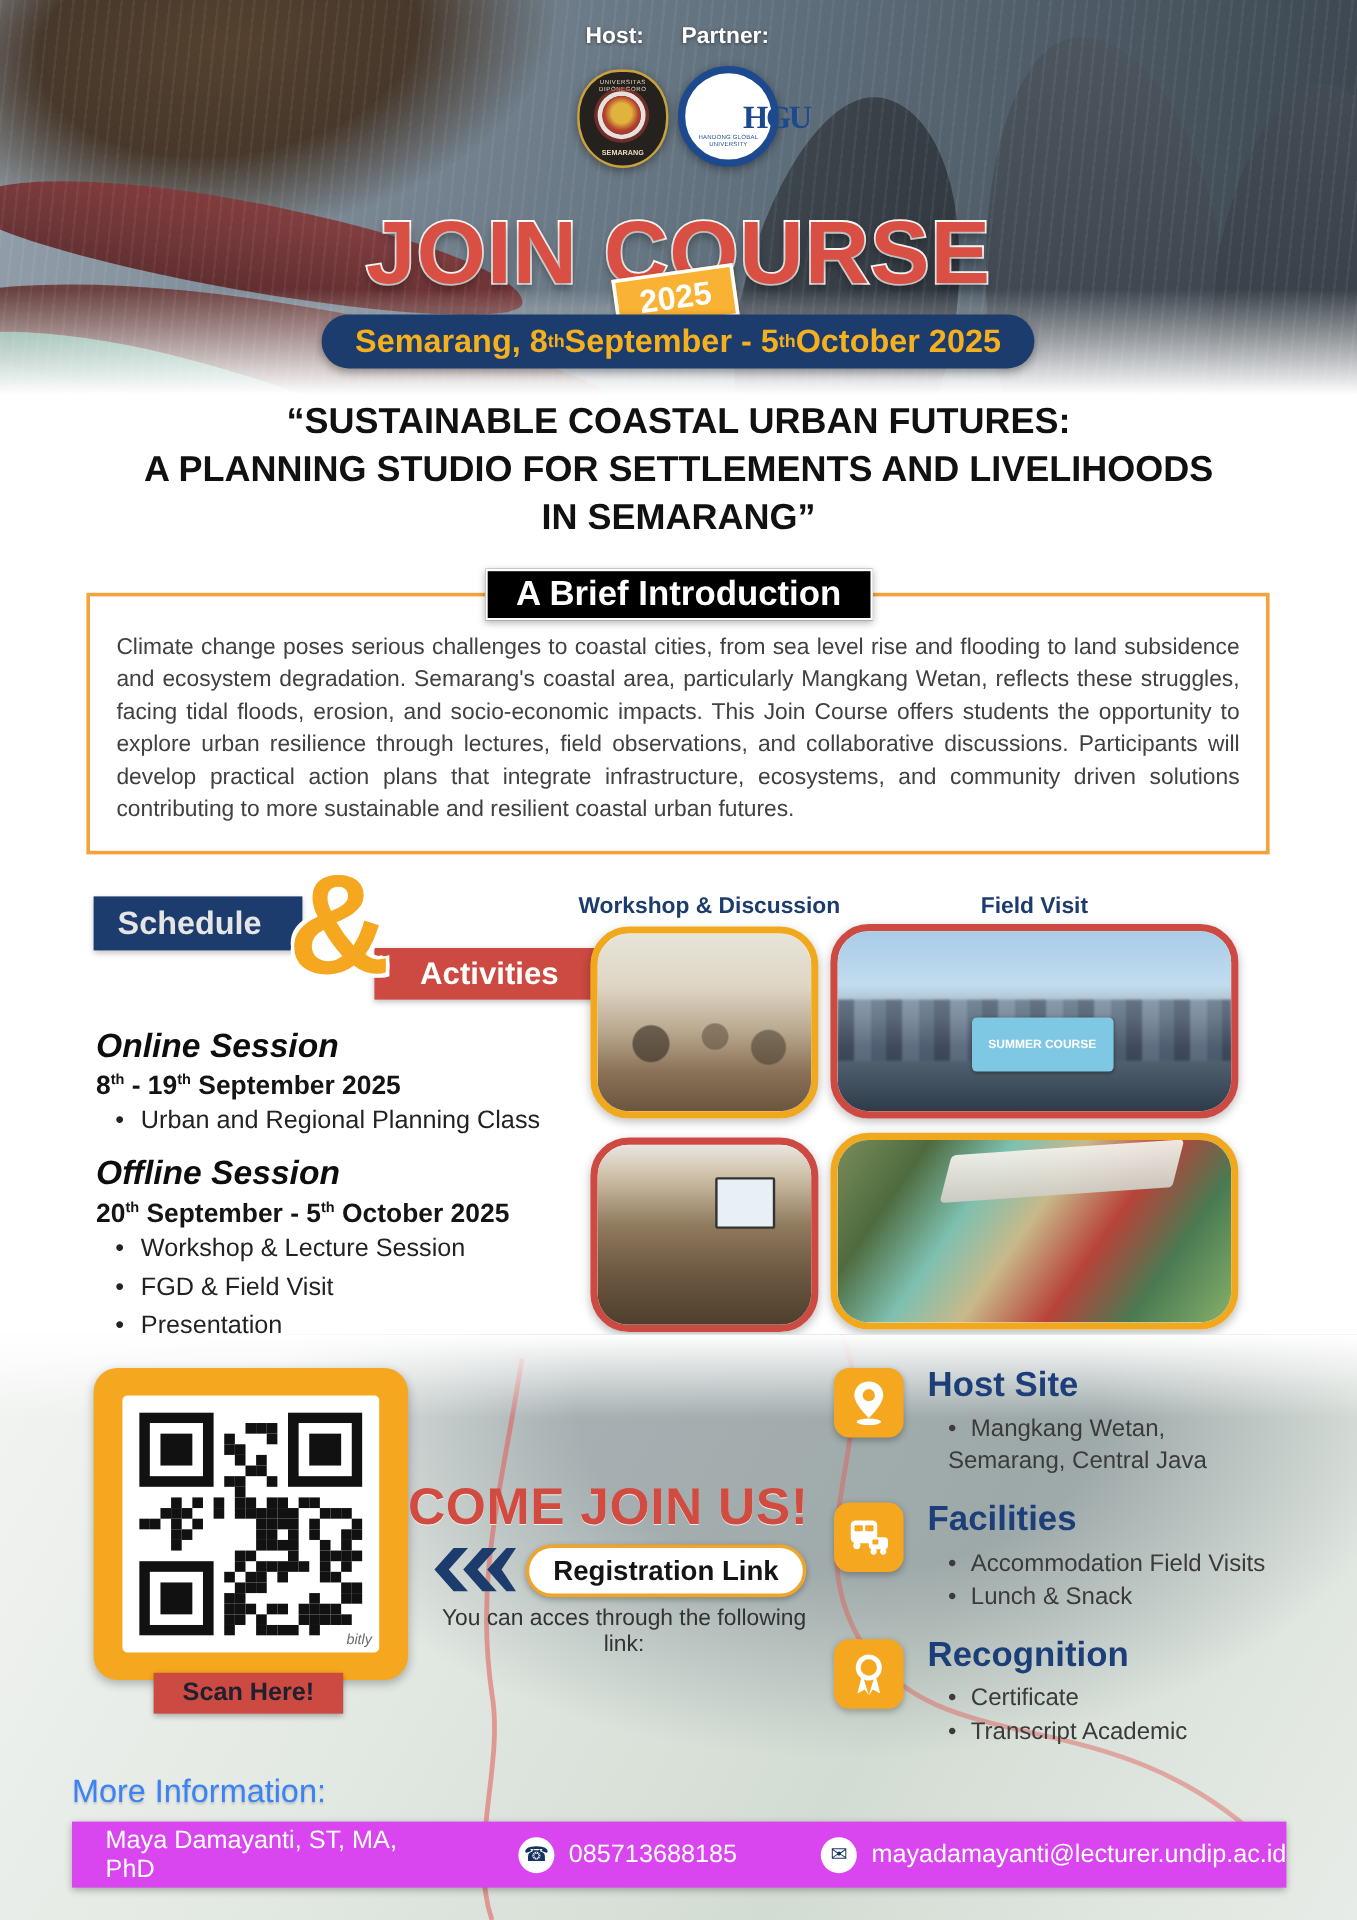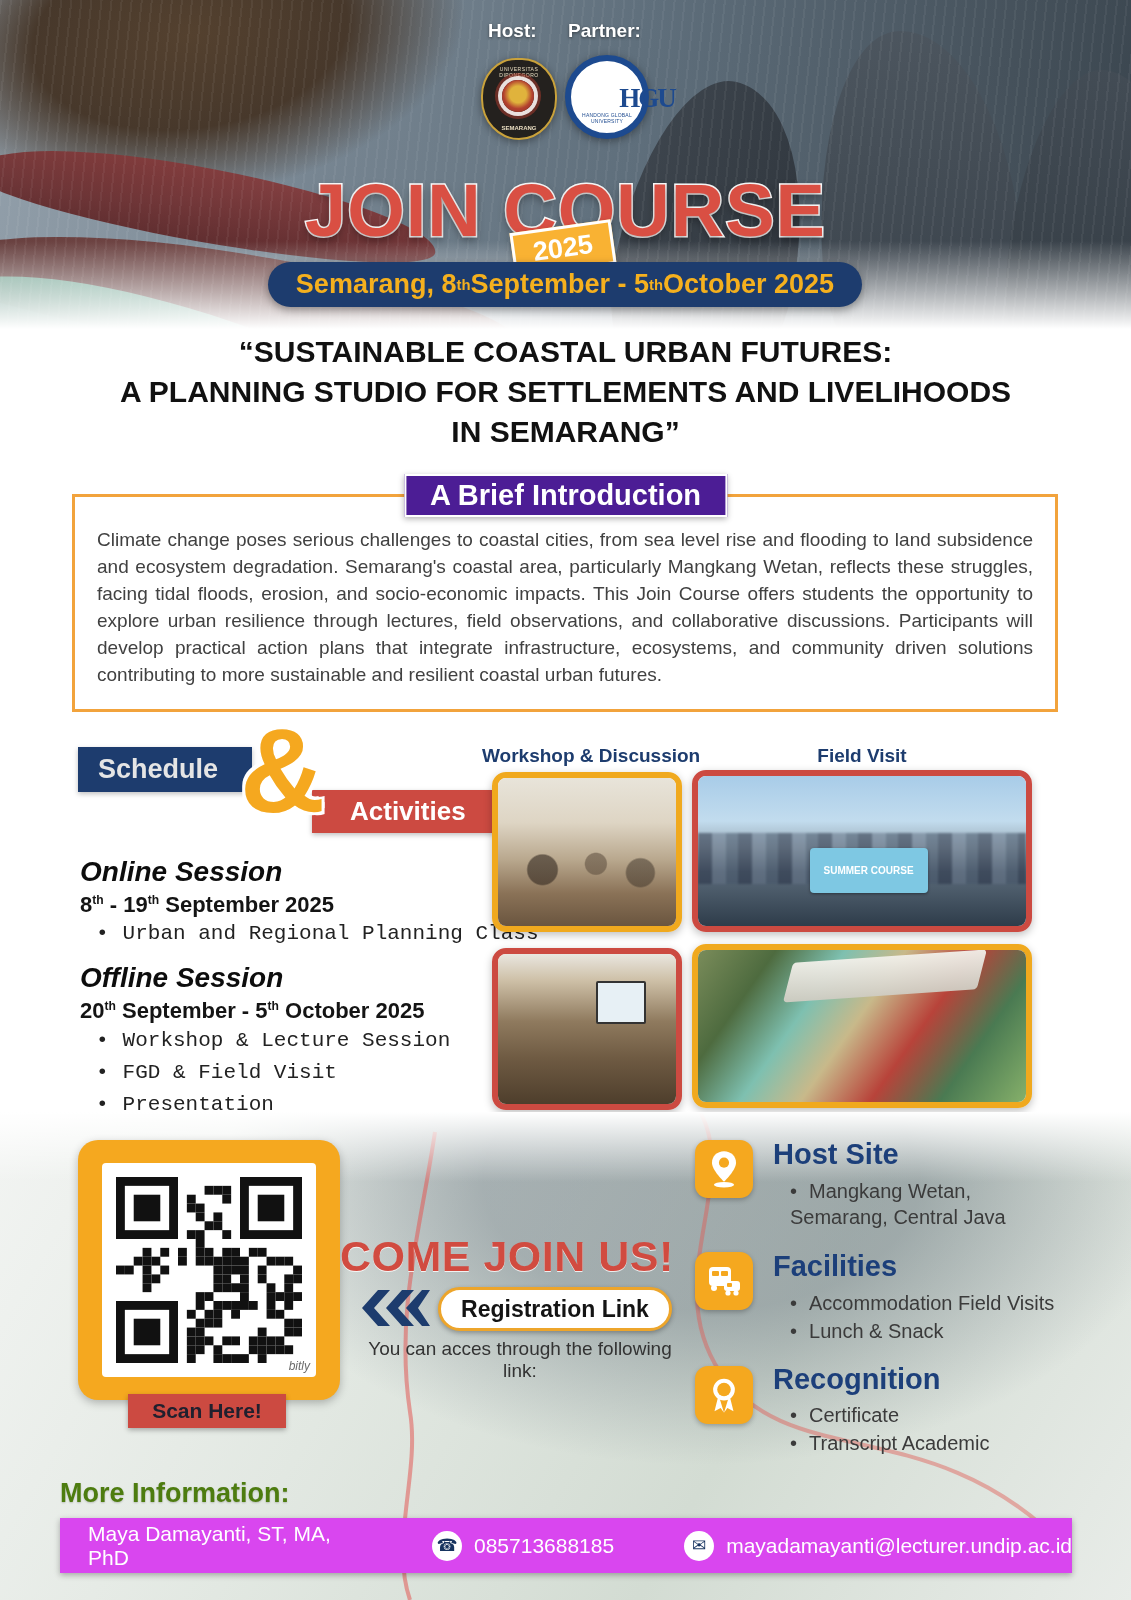--- a/index.html
+++ b/index.html
@@ -48,39 +48,39 @@
   .sup{font-size:55%;vertical-align:super;line-height:0;}
 
   
   .quote{left:0;top:332px;width:100%;text-align:center;color:#111;font-weight:bold;font-size:30px;line-height:40px;
         text-shadow:0 1px 0 rgba(255,255,255,.6);}
 
   
   .intro-box{left:72px;top:494px;width:986px;height:218px;box-sizing:border-box;background:#fff;
         border:3px solid #f2a33c;padding:30px 22px 14px 22px;}
   .intro-body{font-size:19px;color:#414141;line-height:1.42;text-align:justify;}
-  .intro-heading{left:50%;top:474px;transform:translateX(-50%);background:#4c1d95;border:2px solid #fff;
+  .intro-heading{left:50%;top:474px;transform:translateX(-50%);background:#000000;border:2px solid #fff;
         color:#fff;font-weight:bold;font-size:29px;padding:3px 24px;box-shadow:0 2px 6px rgba(0,0,0,.3);white-space:nowrap;}
 
   
   .sched-left{left:78px;top:747px;background:#1d3c6e;color:#e5e5e5;font-weight:bold;font-size:27px;
         padding:7px 34px 7px 20px;box-shadow:0 2px 5px rgba(0,0,0,.25);}
   .sched-amp{left:240px;top:712px;font-size:118px;font-weight:bold;color:#f5a81f;z-index:3;line-height:1;
         text-shadow:-3px -3px 0 #fff,3px -3px 0 #fff,-3px 3px 0 #fff,3px 3px 0 #fff;}
   .sched-right{left:312px;top:790px;background:#cc4a41;color:#fff;font-weight:bold;font-size:26px;
         padding:6px 30px 6px 38px;box-shadow:0 2px 5px rgba(0,0,0,.25);}
 
   .sess-heading{font-size:28px;font-weight:bold;font-style:italic;color:#0d0d0d;}
   .sess-date{font-size:22px;font-weight:bold;color:#141414;}
-  .bullet{font-size:21px;color:#222;font-family:Liberation Mono, monospace;}
+  .bullet{font-size:21px;color:#222;}
   .bullet::before{content:"•";margin-right:14px;}
 
   
   .gal-label{font-size:19px;font-weight:bold;color:#1d3c6e;text-align:center;white-space:nowrap;}
-  .photo{box-sizing:border-box;border-radius:14px;overflow:hidden;box-shadow:0 3px 8px rgba(0,0,0,.25);}
+  .photo{box-sizing:border-box;border-radius:32px;overflow:hidden;box-shadow:0 3px 8px rgba(0,0,0,.25);}
   .border-y{border:6px solid #f0a91e;}
   .border-r{border:6px solid #cc4a41;}
   .ph-fill{position:absolute;inset:0;}
   .ph1{background:linear-gradient(180deg,#e8e4da 0%,#ded5c4 30%,#b9a88e 55%,#8a7257 78%,#6a553f 100%);}
   .ph1b{background:
         radial-gradient(circle at 25% 62%,rgba(50,40,32,.6) 0 9%,rgba(0,0,0,0) 10%),
         radial-gradient(circle at 55% 58%,rgba(90,75,60,.55) 0 8%,rgba(0,0,0,0) 9%),
         radial-gradient(circle at 80% 64%,rgba(60,50,40,.5) 0 8%,rgba(0,0,0,0) 9%);}
   .ph2{background:linear-gradient(180deg,#a8cce8 0%,#c2dcee 30%,#97a8b4 48%,#5b6b7a 64%,#2e3c4a 100%);}
   .crowd{position:absolute;left:0;top:38%;width:100%;height:34%;
@@ -119,21 +119,21 @@
   .link-hint{left:352px;top:1338px;width:336px;text-align:center;font-size:19px;color:#333;}
   .bitly-link{left:340px;top:1364px;width:360px;text-align:center;font-size:31px;font-weight:bold;color:#1d3c6e;
         text-decoration:underline;text-shadow:-1px -1px 0 #fff,1px -1px 0 #fff,-1px 1px 0 #fff,1px 1px 0 #fff;}
 
   .feat-icon{width:58px;height:58px;background:#f5a81f;border-radius:13px;display:flex;align-items:center;
         justify-content:center;box-shadow:0 2px 5px rgba(0,0,0,.25);}
   .feat-heading{font-size:29px;font-weight:bold;color:#1c3f7a;}
   .feat-item{font-size:20px;color:#3b3b3b;line-height:1.3;}
   .feat-item::before{content:"•";margin-right:12px;}
 
-  .more-info{left:60px;top:1478px;font-size:27px;font-weight:bold;color:#4d7c0f;text-shadow:0 1px 2px rgba(0,0,0,.2);}
+  .more-info{left:60px;top:1478px;font-size:27px;font-weight:normal;color:#3b82f6;text-shadow:0 1px 2px rgba(0,0,0,.2);}
   .contact-bar{left:60px;top:1518px;width:1012px;height:55px;background:#d946ef;display:flex;align-items:center;
         color:#fff;font-size:21px;box-shadow:0 2px 6px rgba(0,0,0,.3);}
   .contact-name{margin-left:28px;}
   .icon-circle{width:30px;height:30px;border-radius:50%;background:#fff;color:#16335f;display:flex;
         align-items:center;justify-content:center;font-size:17px;margin-right:12px;flex:0 0 auto;}
   .contact-group{display:flex;align-items:center;}
 </style>
 </head>
 <body>
 

